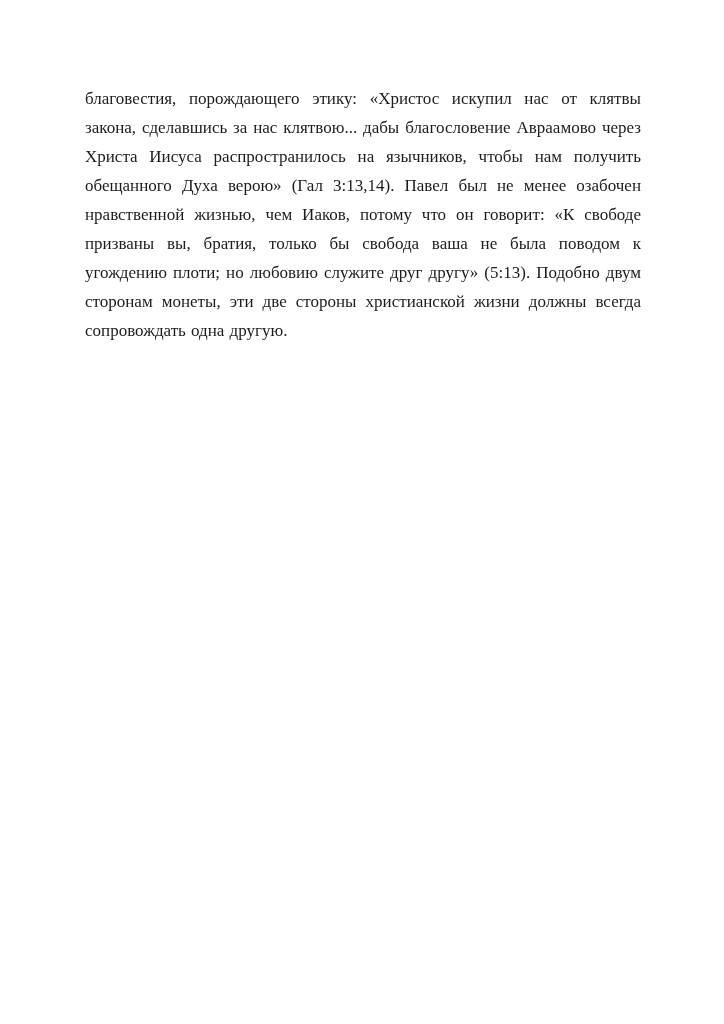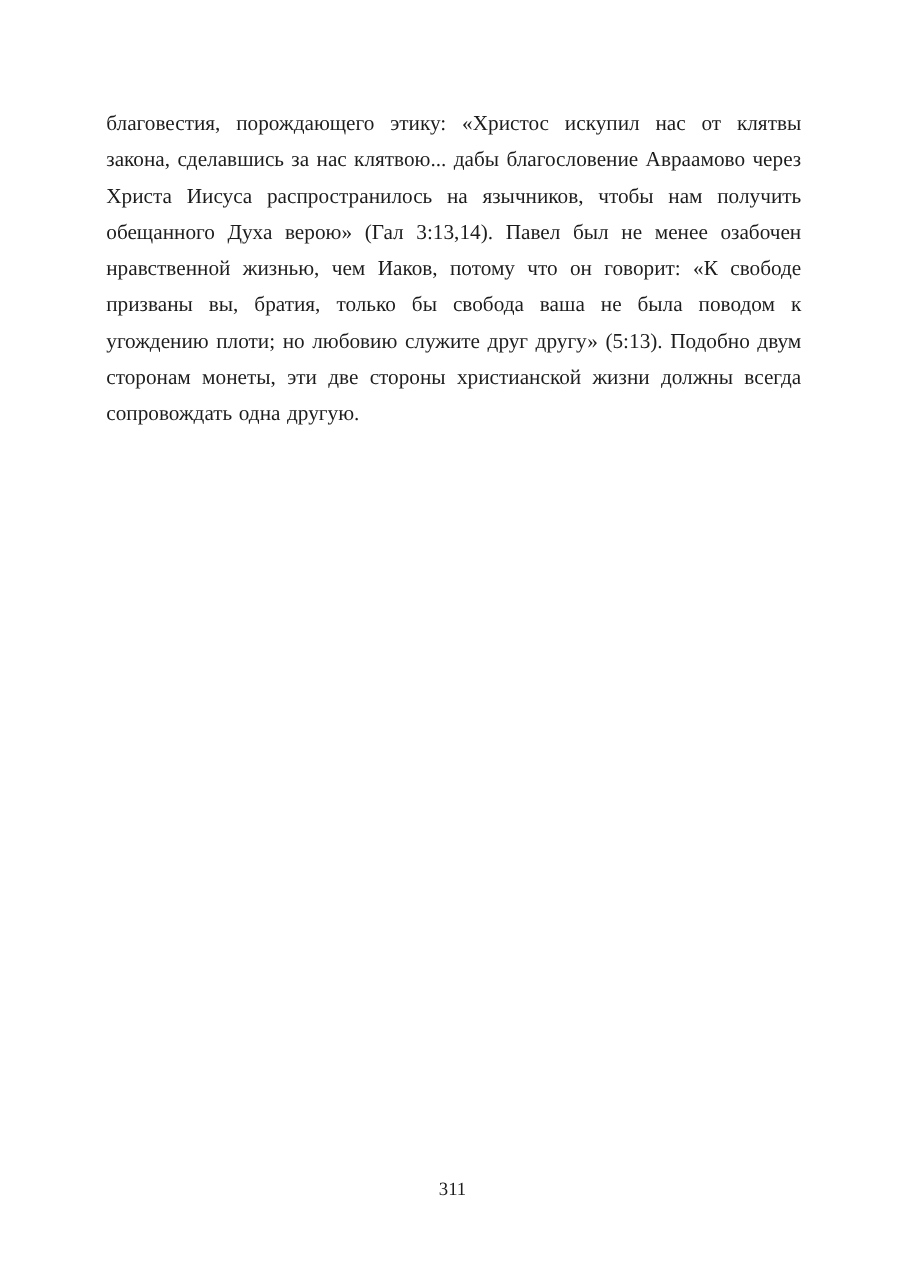--- a/index.html
+++ b/index.html
@@ -52,14 +52,13 @@
     color: #1c1c1c;
   }
 </style>
 </head>
 <body>
 
 <div class="page">
   <div class="text-block">
     <p class="para">благовестия, порождающего этику: «Христос искупил нас от клятвы закона, сделавшись за нас клятвою... дабы благословение Авраамово через Христа Иисуса распространилось на язычников, чтобы нам получить обещанного Духа верою» (Гал 3:13,14). Павел был не менее озабочен нравственной жизнью, чем Иаков, потому что он говорит: «К свободе призваны вы, братия, только бы свобода ваша не была поводом к угождению плоти; но любовию служите друг другу» (5:13). Подобно двум сторонам монеты, эти две стороны христианской жизни должны всегда сопровождать одна другую.</p>
   </div>
-  <div class="page-number">311</div>
 </div>
 
 </body></html>

